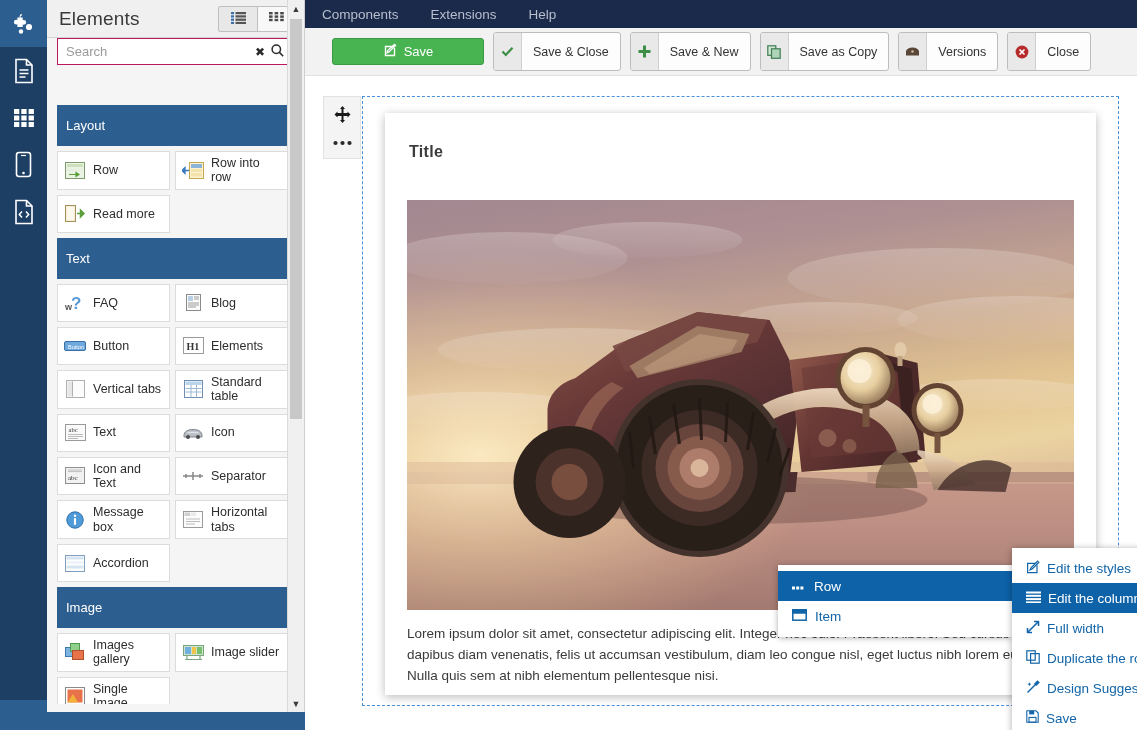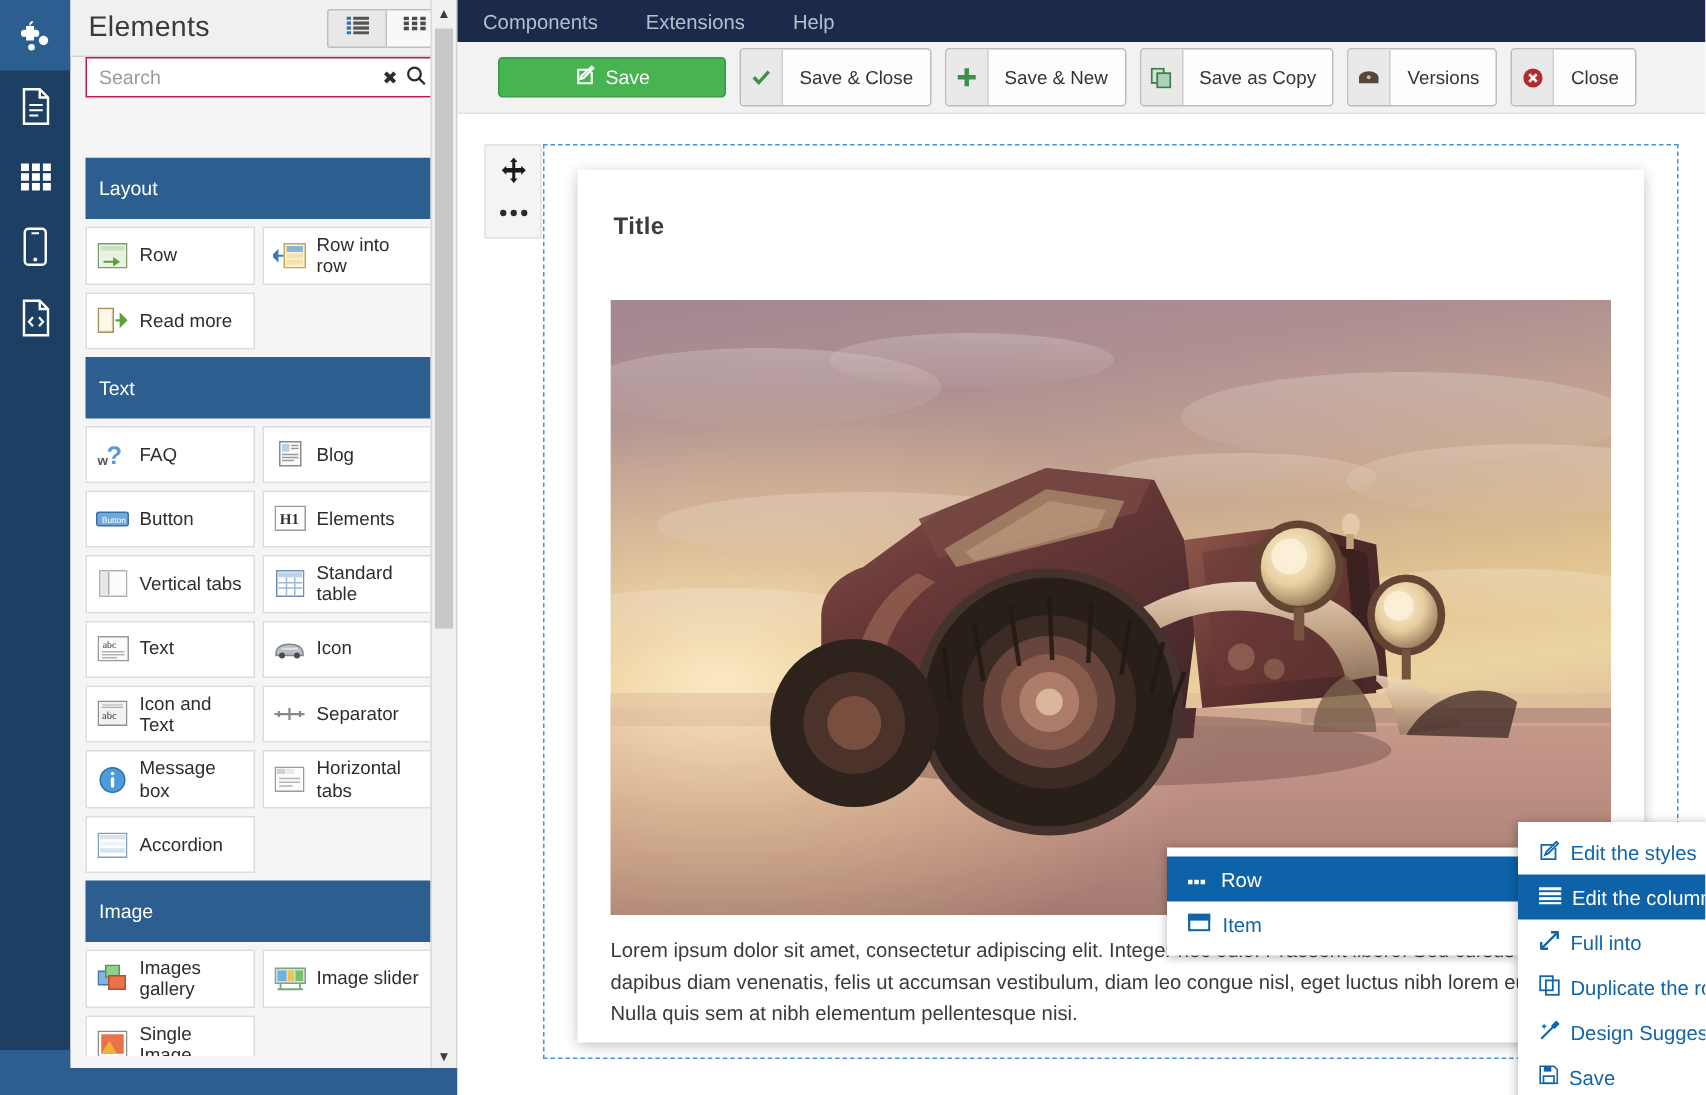--- a/index.html
+++ b/index.html
@@ -809,21 +809,21 @@
       </div>
 
       <div class="mrow">
         <span>
           <svg width="14" height="14" viewBox="0 0 14 14" fill="none" stroke="currentColor" stroke-width="1.6">
             <path d="M12.5 1.5 1.5 12.5"></path>
             <path d="M8 1.5h4.5V6" stroke-linejoin="round"></path>
             <path d="M6 12.5H1.5V8" stroke-linejoin="round"></path>
           </svg>
         </span>
-        <span>Full into</span>
+        <span>Full width</span>
       </div>
 
       <div class="mrow">
         <span>
           <svg width="14" height="14" viewBox="0 0 14 14" fill="none" stroke="currentColor" stroke-width="1.2">
             <rect x="0.8" y="0.8" width="8.4" height="9.4"></rect>
             <rect x="4.6" y="3.6" width="8.6" height="9.6"></rect>
           </svg>
         </span>
         <span>Duplicate the row</span>

